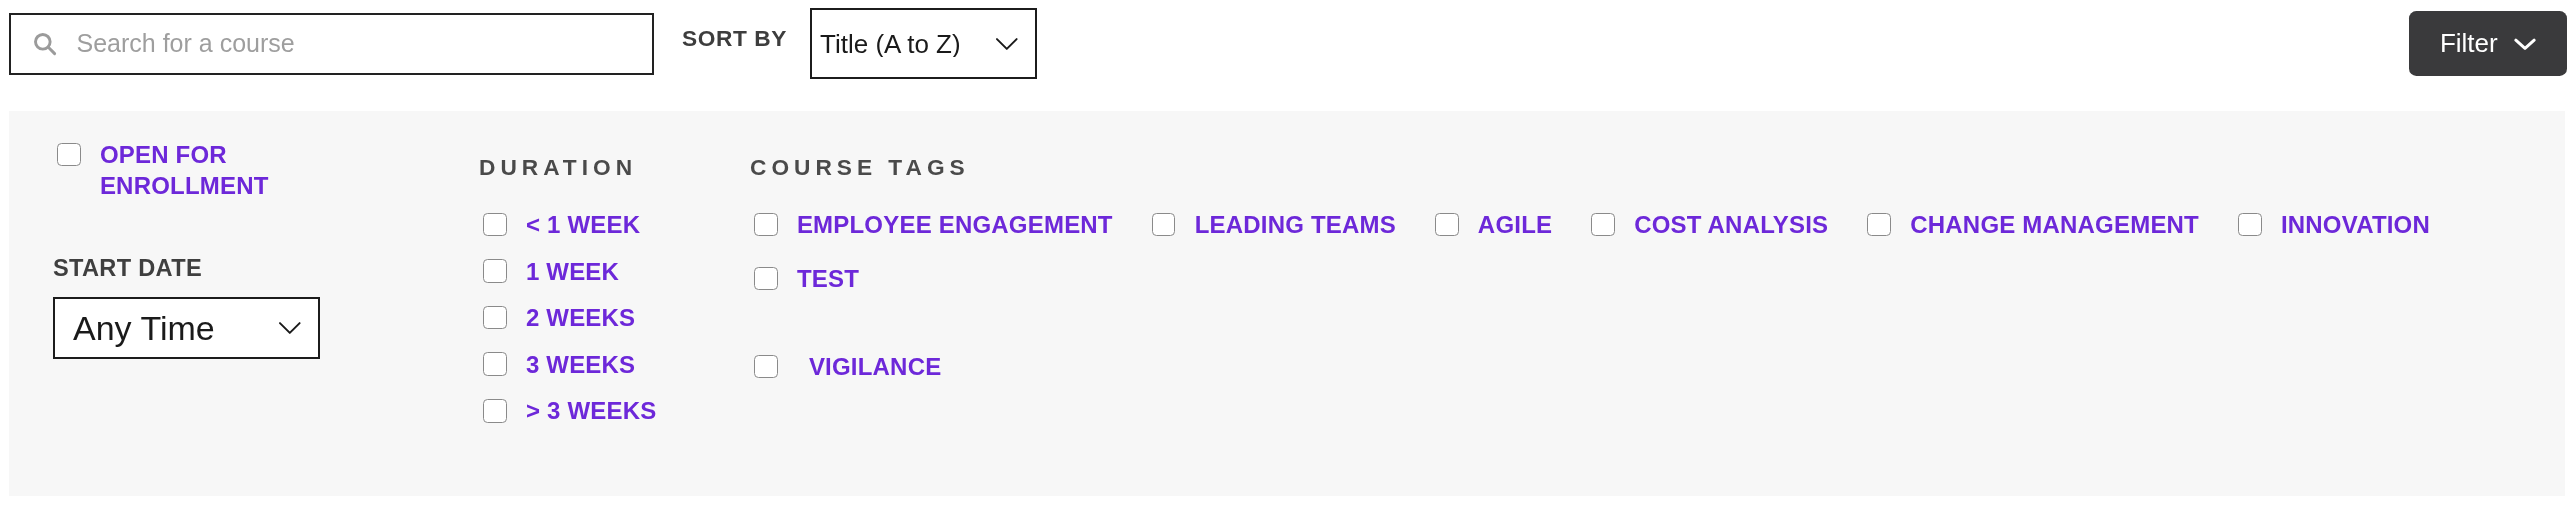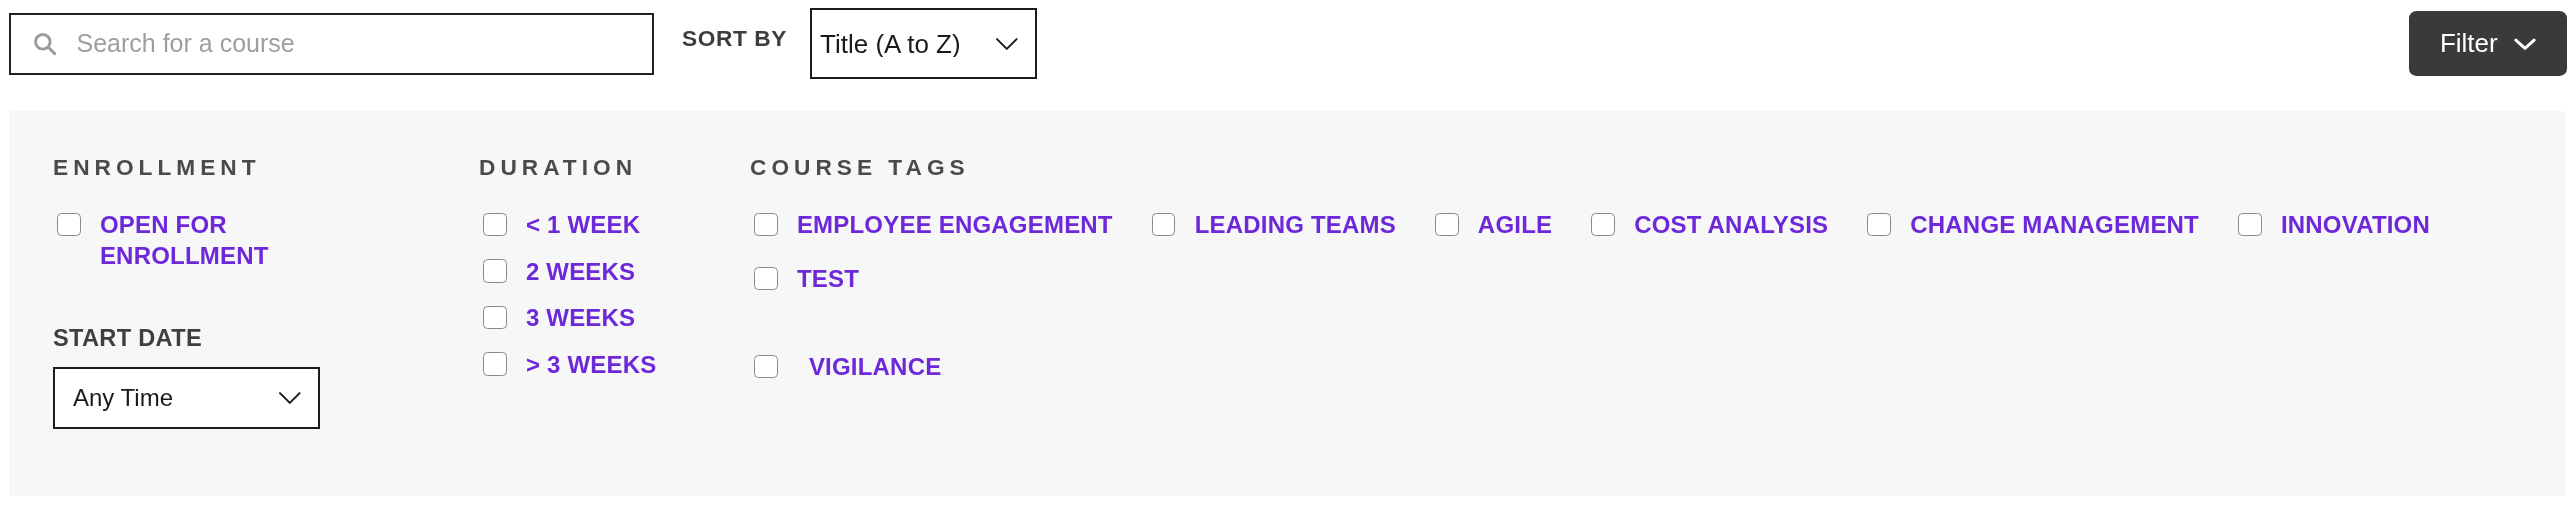--- a/index.html
+++ b/index.html
@@ -170,21 +170,21 @@
   .startdate-select-wrap {
     position: relative;
     margin-top: 14.5px;
     width: 267px; height: 62px;
   }
   .startdate-select {
     width: 100%; height: 100%;
     border: 2.7px solid #1c1c1c;
     background: #ffffff;
     font-family: "Liberation Sans", sans-serif;
-    font-size: 24px;
+    font-size: 34px;
     color: #1a1a1a;
     padding: 0 45px 0 18px;
     appearance: none; -webkit-appearance: none; -moz-appearance: none;
     border-radius: 0;
   }
 </style>
 </head>
 <body>
 
 <div id="app">
@@ -220,21 +220,20 @@
         <svg viewBox="0 0 24 14" fill="none" stroke="currentColor" stroke-width="3.2" stroke-linecap="round" stroke-linejoin="round">
           <polyline points="2,3 12,12 22,3"></polyline>
         </svg>
       </span>
     </button>
   </div>
 
   <div class="filter-panel">
 
     <div class="col col-enrollment">
-      <div class="section-title">ENROLLMENT</div>
 
       <div class="cb-list">
         <label class="cb-row">
           <input type="checkbox" class="cbox" style="">
           <span class="cb-label wrap">OPEN FOR ENROLLMENT</span>
         </label>
       </div>
 
       <div class="startdate-block">
         <div class="startdate-label">START DATE</div>
@@ -254,20 +253,24 @@
     <div class="col col-duration">
       <div class="section-title">DURATION</div>
 
       <div class="cb-list">
         <label class="cb-row">
           <input type="checkbox" class="cbox" style="">
           <span class="cb-label">&lt; 1 WEEK</span>
         </label>
         <label class="cb-row">
           <input type="checkbox" class="cbox" style="">
+          <span class="cb-label">1 WEEK</span>
+        </label>
+        <label class="cb-row">
+          <input type="checkbox" class="cbox" style="">
           <span class="cb-label">2 WEEKS</span>
         </label>
         <label class="cb-row">
           <input type="checkbox" class="cbox" style="">
           <span class="cb-label">3 WEEKS</span>
         </label>
         <label class="cb-row">
           <input type="checkbox" class="cbox" style="">
           <span class="cb-label">&gt; 3 WEEKS</span>
         </label>

